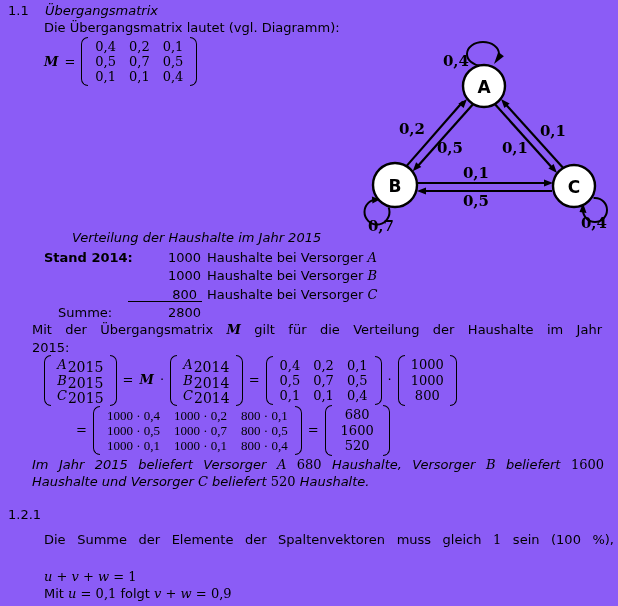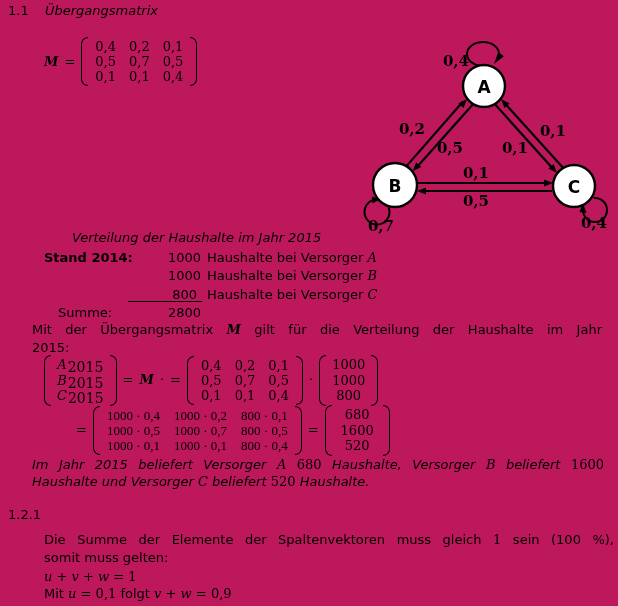--- a/index.html
+++ b/index.html
@@ -1,16 +1,16 @@
 <!DOCTYPE html>
 <html><head>
 <meta charset="utf-8">
 <style>
   html,body{margin:0;padding:0;background:#fff;}
-  #page{position:relative;width:618px;height:606px;background:#be185d;color:#000;
+  #page{position:relative;width:618px;height:606px;background:#8b5cf6;color:#000;
         font-family:"DejaVu Sans",sans-serif;font-size:13px;line-height:18px;overflow:hidden;}
   .abs{position:absolute;}
   .it{font-style:italic;}
   .ser{font-family:"DejaVu Serif",serif;}
   .mvar{font-family:"DejaVu Serif",serif;font-style:italic;}
   .mbold{font-family:"DejaVu Serif",serif;font-style:italic;font-weight:bold;}
   .up{font-style:normal;}
   .jline{text-align:justify;text-align-last:justify;}
   
   .mat{display:inline-flex;align-items:stretch;}
@@ -30,20 +30,21 @@
   .dlabel{font-family:"DejaVu Serif",serif;font-weight:bold;font-size:15px;text-anchor:middle;}
   .nlabel{font-family:"DejaVu Sans",sans-serif;font-weight:bold;font-size:17px;text-anchor:middle;}
 </style>
 </head>
 <body>
 
 <div id="page">
 
   <div class="abs" style="left:8px;top:2px;">1.1</div>
   <div class="abs it" style="left:45px;top:2px;">Übergangsmatrix</div>
+  <div class="abs" style="left:44px;top:19px;">Die Übergangsmatrix lautet (vgl. Diagramm):</div>
 
   <div class="abs" style="left:44px;top:37px;display:flex;align-items:center;gap:6px;">
     <span class="mbold">M</span>
     <span>=</span>
     <span class="mat">
       <span class="lp"></span>
       <span class="mgrid">
         <span>0,4</span>
           <span>0,2</span>
           <span>0,1</span>
@@ -126,20 +127,29 @@
       <span class="vgrid">
         <span><span class="mvar">A</span><span class="msub">2015</span></span>
         <span><span class="mvar">B</span><span class="msub">2015</span></span>
         <span><span class="mvar">C</span><span class="msub">2015</span></span>
       </span>
       <span class="rp"></span>
     </span>
     <span>=</span>
     <span class="mbold">M</span>
     <span>·</span>
+    <span class="mat">
+      <span class="lp"></span>
+      <span class="vgrid">
+        <span><span class="mvar">A</span><span class="msub">2014</span></span>
+        <span><span class="mvar">B</span><span class="msub">2014</span></span>
+        <span><span class="mvar">C</span><span class="msub">2014</span></span>
+      </span>
+      <span class="rp"></span>
+    </span>
     <span>=</span>
     <span class="mat">
       <span class="lp"></span>
       <span class="mgrid">
         <span>0,4</span>
           <span>0,2</span>
           <span>0,1</span>
         <span>0,5</span>
           <span>0,7</span>
           <span>0,5</span>
@@ -192,20 +202,19 @@
 
   <div class="abs it" style="left:32px;top:456px;width:572px;line-height:17px;">
     <div class="jline"><span>Im Jahr 2015 beliefert Versorger</span> <span class="mvar">A</span> <span class="ser up">680</span> <span>Haushalte, Versorger</span> <span class="mvar">B</span> <span>beliefert</span> <span class="ser up">1600</span></div>
     <div><span>Haushalte und Versorger</span> <span class="mvar">C</span> <span>beliefert</span> <span class="ser up">520</span> <span>Haushalte.</span></div>
   </div>
 
   <div class="abs" style="left:8px;top:506px;">1.2.1</div>
 
   <div class="abs" style="left:44px;top:531px;width:570px;">
     <div class="jline"><span>Die Summe der Elemente der Spaltenvektoren muss gleich</span> <span class="ser">1</span> <span>sein</span> <span><span>(100 %),</span></span></div>
-    <div>somit muss gelten:</div>
   </div>
 
   <div class="abs" style="left:44px;top:568px;"><span class="mvar">u + v + w</span> <span class="ser">= 1</span></div>
 
   <div class="abs" style="left:44px;top:585px;"><span>Mit</span> <span class="mvar">u</span> <span class="ser">= 0,1</span> <span>folgt</span> <span class="mvar">v + w</span> <span class="ser">= 0,9</span></div>
 
 </div>
 
 </body></html>

